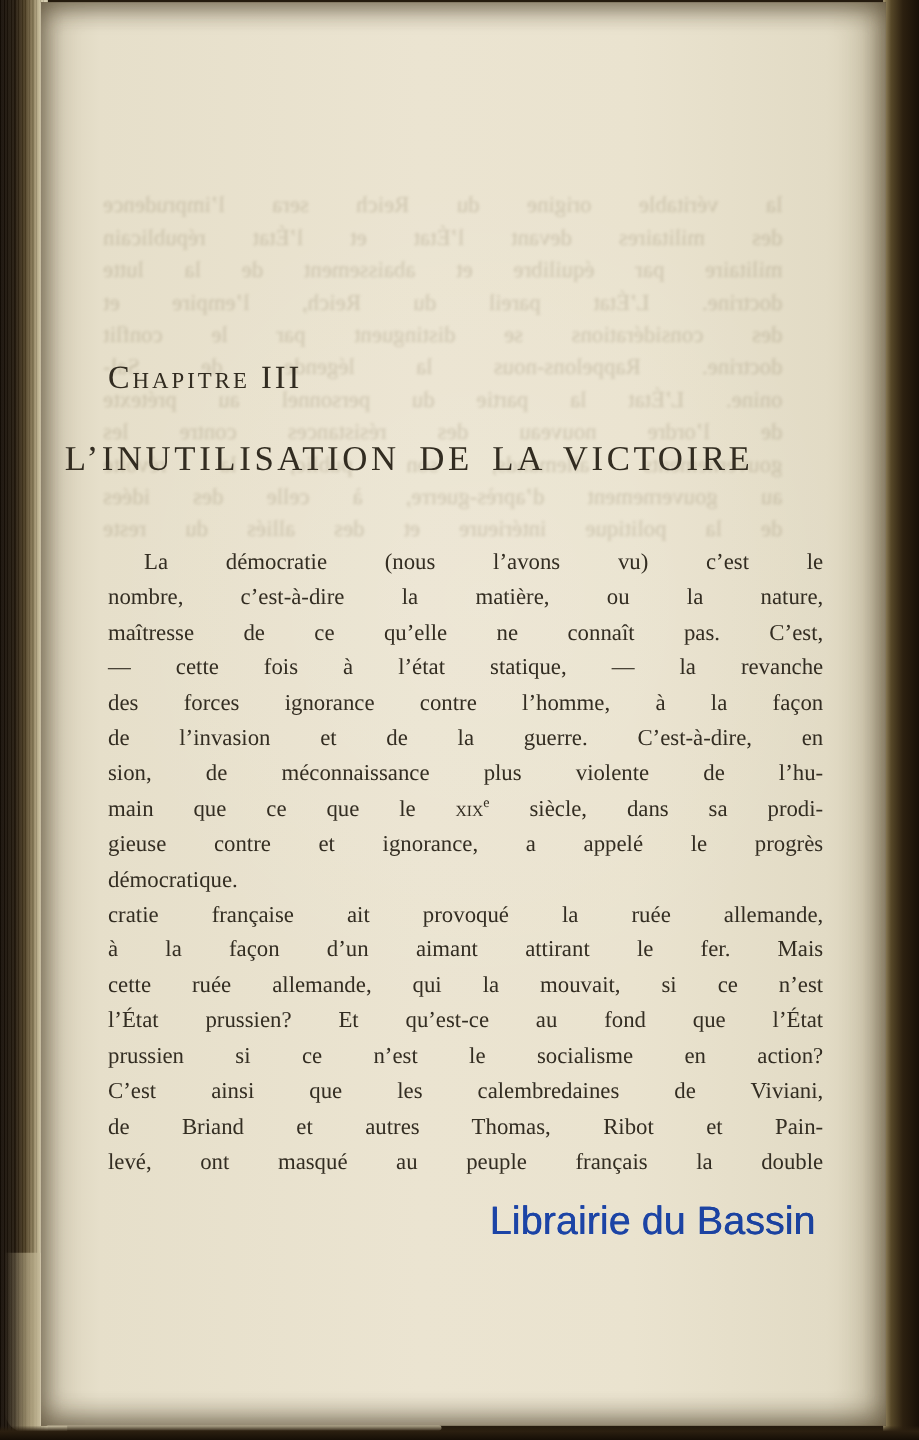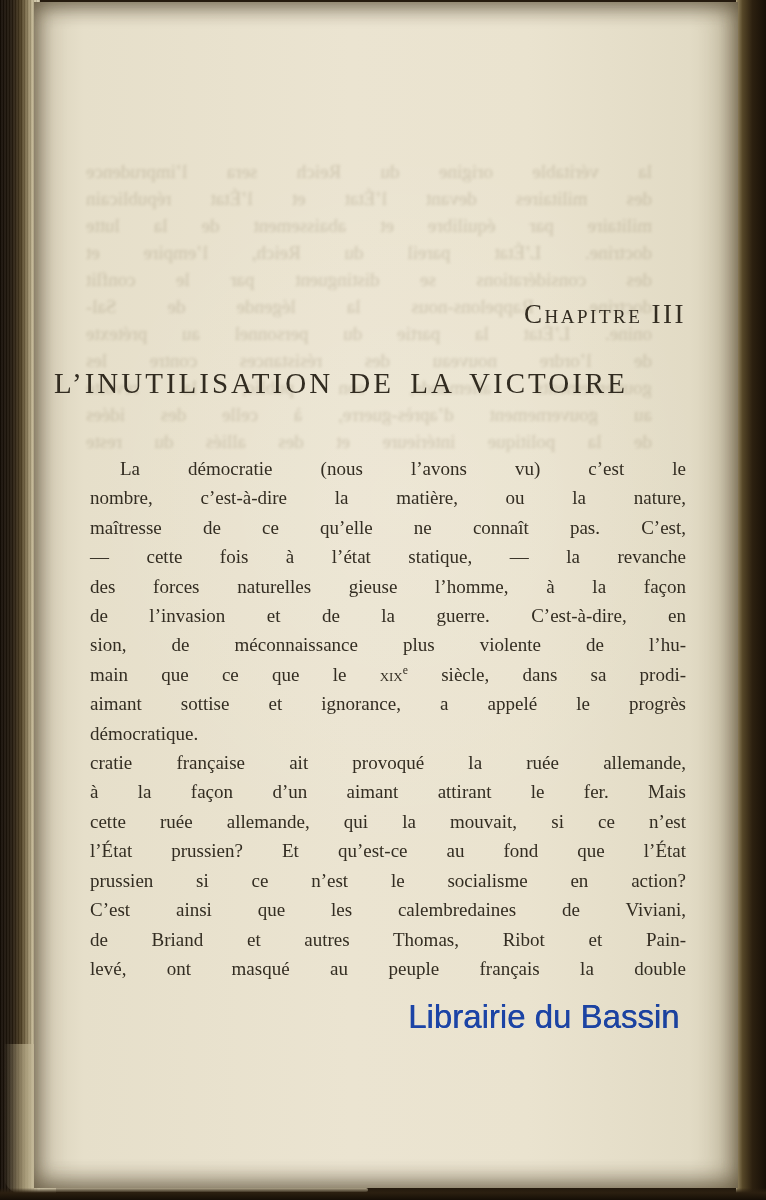--- a/index.html
+++ b/index.html
@@ -58,21 +58,21 @@
     filter: blur(1.4px);
     opacity: .30;
     color: #8a7d5f;
     font-size: 19px;
     line-height: 27px;
     pointer-events: none;
   }
   .gline { text-align: justify; text-align-last: justify; }
   .heading {
     position: absolute; top: 297px; left: 56px; width: 596px;
-    text-align: right;
+    text-align: left;
     font-variant: small-caps;
     font-size: 27px;
     letter-spacing: 2.5px;
     color: #322c21;
   }
   .title {
     position: absolute; top: 365px; left: 20px; width: 668px;
     text-align: left;
     font-size: 29px;
     letter-spacing: 3px;
@@ -126,25 +126,25 @@
     </div>
 
     <div class="heading">Chapitre III</div>
     <div class="title">L’INUTILISATION DE LA VICTOIRE</div>
 
     <div class="body-text">
       <div class="line indent">La démocratie (nous l’avons vu) c’est le</div>
       <div class="line">nombre, c’est-à-dire la matière, ou la nature,</div>
       <div class="line">maîtresse de ce qu’elle ne connaît pas. C’est,</div>
       <div class="line">— cette fois à l’état statique, — la revanche</div>
-      <div class="line">des forces naturelles gieuse l’homme, à la façon</div>
+      <div class="line">des forces ignorance contre l’homme, à la façon</div>
       <div class="line">de l’invasion et de la guerre. C’est-à-dire, en</div>
       <div class="line">sion, de méconnaissance plus violente de l’hu-</div>
       <div class="line"><span>main que ce que le </span><span class="sc">xix</span><sup>e</sup><span> siècle, dans sa prodi-</span></div>
-      <div class="line">aimant sottise et ignorance, a appelé le progrès</div>
+      <div class="line">gieuse contre et ignorance, a appelé le progrès</div>
       <div class="line flush">démocratique.</div>
       <div class="line">cratie française ait provoqué la ruée allemande,</div>
       <div class="line">à la façon d’un aimant attirant le fer. Mais</div>
       <div class="line">cette ruée allemande, qui la mouvait, si ce n’est</div>
       <div class="line">l’État prussien? Et qu’est-ce au fond que l’État</div>
       <div class="line">prussien si ce n’est le socialisme en action?</div>
       <div class="line">C’est ainsi que les calembredaines de Viviani,</div>
       <div class="line">de Briand et autres Thomas, Ribot et Pain-</div>
       <div class="line">levé, ont masqué au peuple français la double</div>
     </div>

